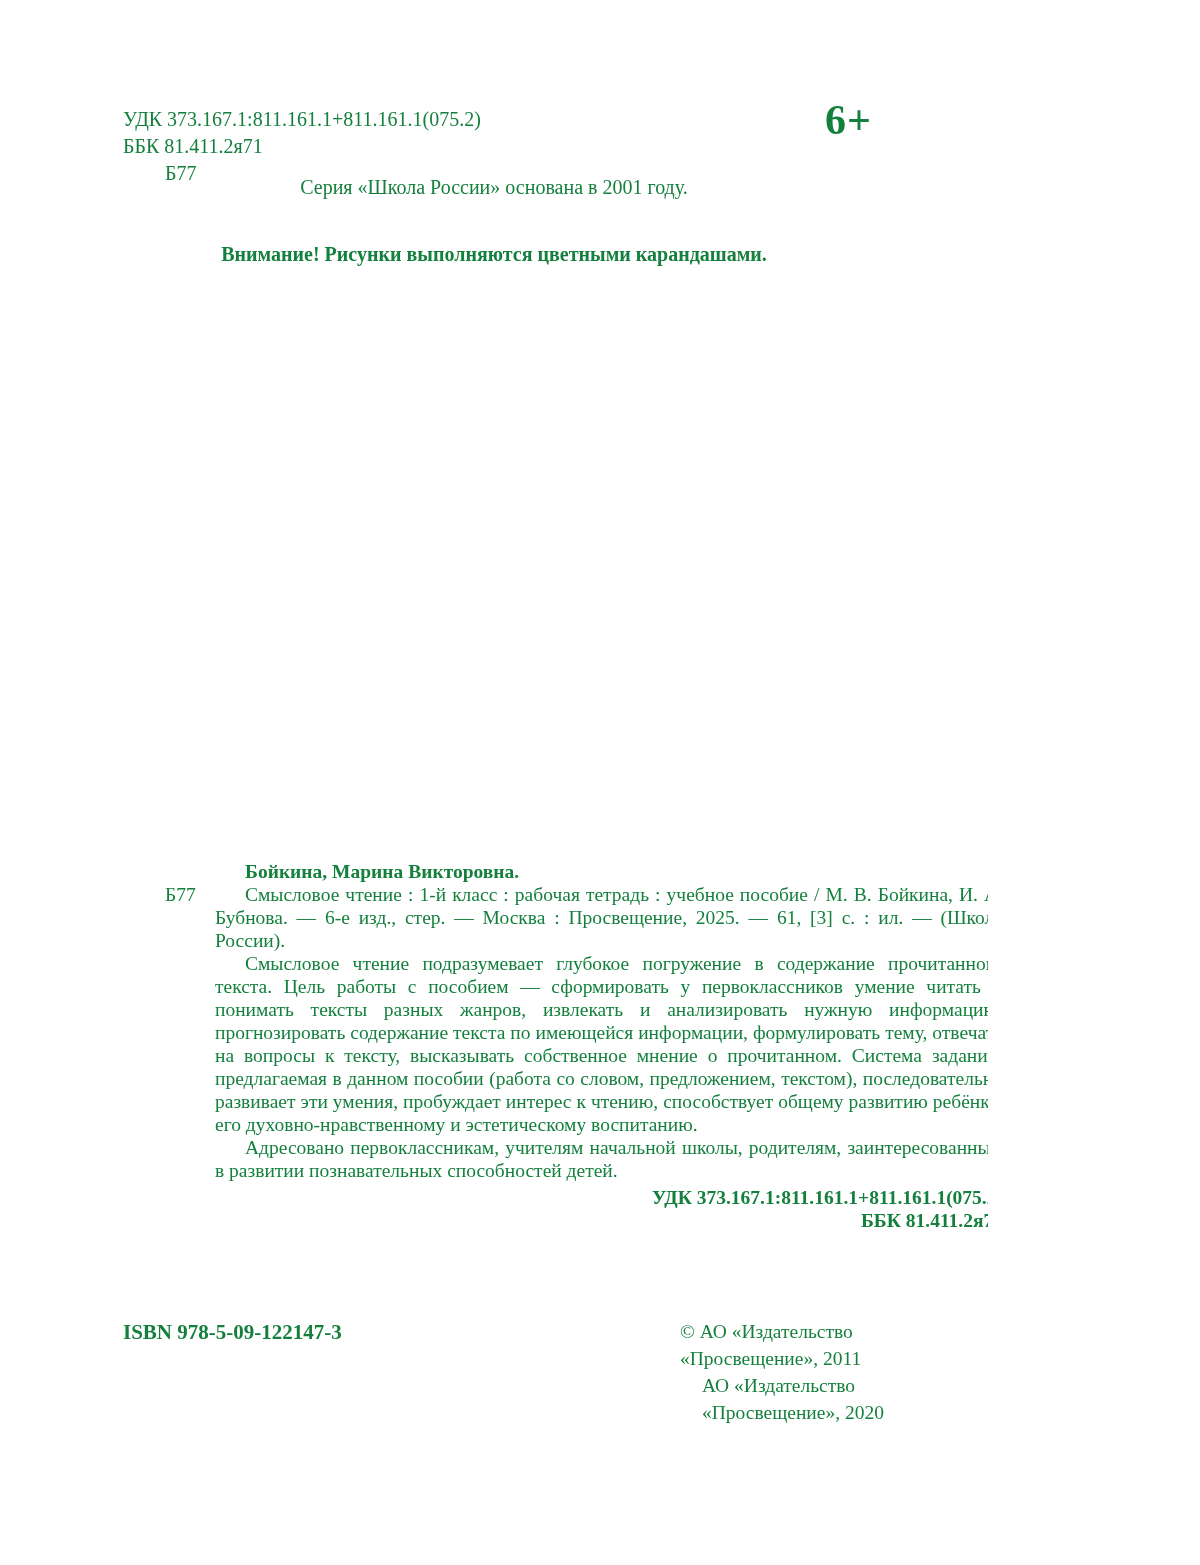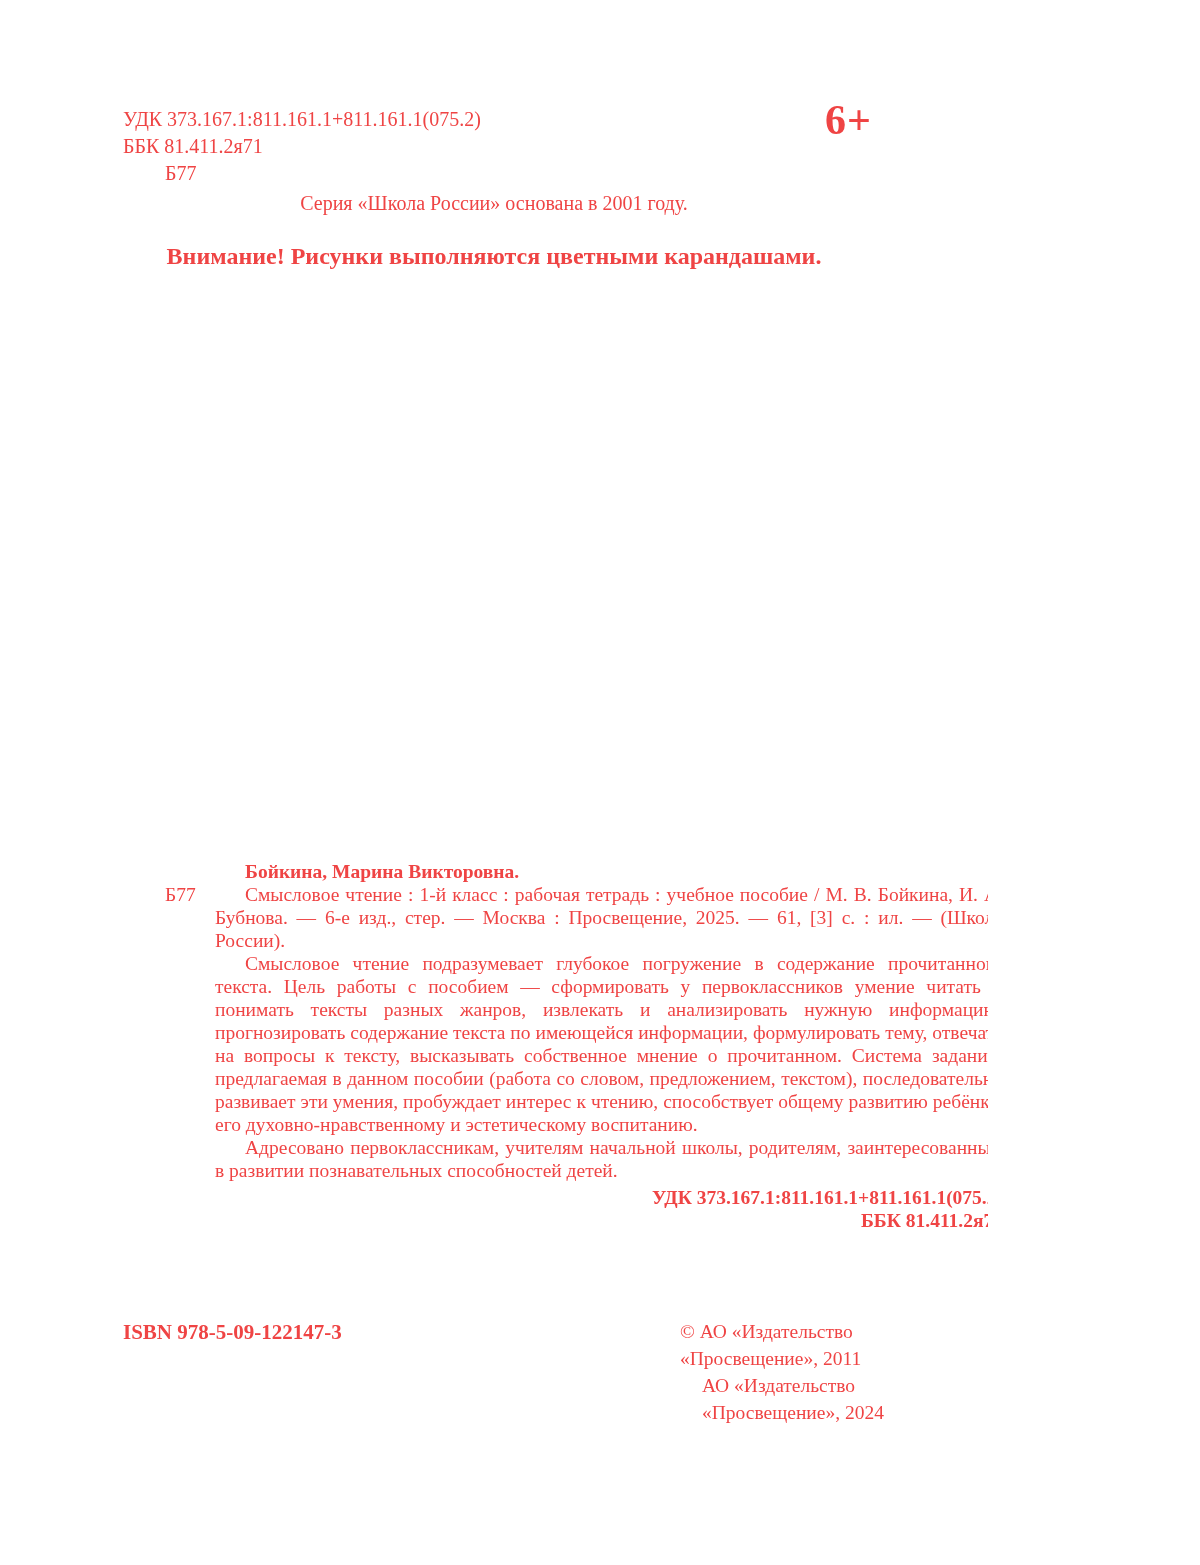--- a/index.html
+++ b/index.html
@@ -5,21 +5,21 @@
   html, body {
     margin: 0;
     padding: 0;
     background: #ffffff;
   }
   .page {
     position: relative;
     width: 988px;
     height: 1565px;
     background: #ffffff;
-    color: #ef4444;
+    color: #15803d;
     font-family: "Liberation Serif", "DejaVu Serif", serif;
     overflow: hidden;
   }
 
   
   .top-codes {
     position: absolute;
     left: 123px;
     top: 106px;
     font-size: 20px;
@@ -36,32 +36,32 @@
     top: 96px;
     font-size: 42px;
     font-weight: bold;
     letter-spacing: 1px;
   }
 
   
   .series-line {
     position: absolute;
     left: 0;
-    top: 192px;
+    top: 176px;
     width: 100%;
     text-align: center;
     font-size: 20px;
   }
   .attention-line {
     position: absolute;
     left: 0;
     top: 243px;
     width: 100%;
     text-align: center;
-    font-size: 24px;
+    font-size: 20px;
     font-weight: bold;
   }
 
   
   .main-block {
     position: absolute;
     left: 215px;
     top: 860px;
     width: 788px;
     font-size: 19.5px;
@@ -143,16 +143,16 @@
     <div class="bottom-codes">
       <div>УДК 373.167.1:811.161.1+811.161.1(075.2)</div>
       <div>ББК 81.411.2я71</div>
     </div>
   </div>
 
   <div class="isbn-bottom">ISBN 978-5-09-122147-3</div>
 
   <div class="copyright-block">
     <div>© АО «Издательство «Просвещение», 2011</div>
-    <div class="cont">АО «Издательство «Просвещение», 2024</div>
+    <div class="cont">АО «Издательство «Просвещение», 2020</div>
   </div>
 
 </div>
 
 </body></html>

